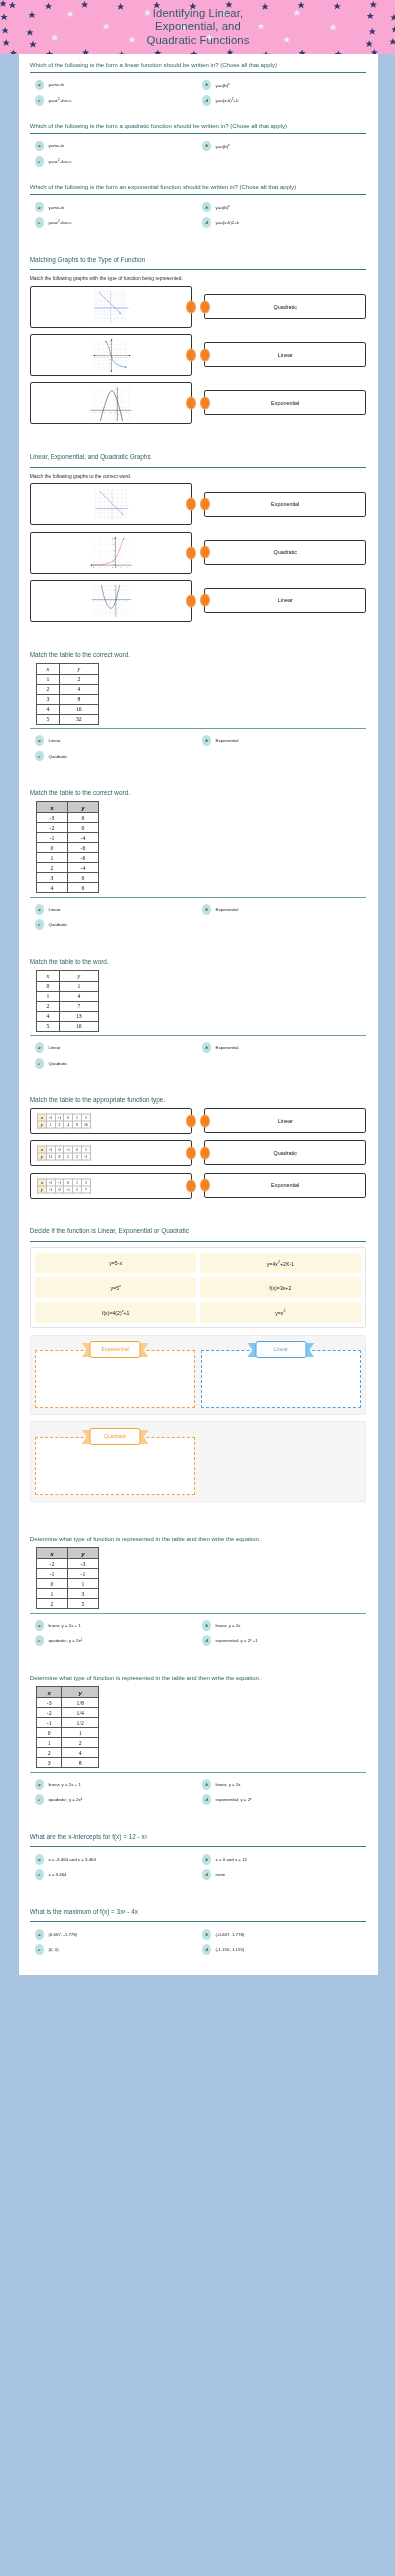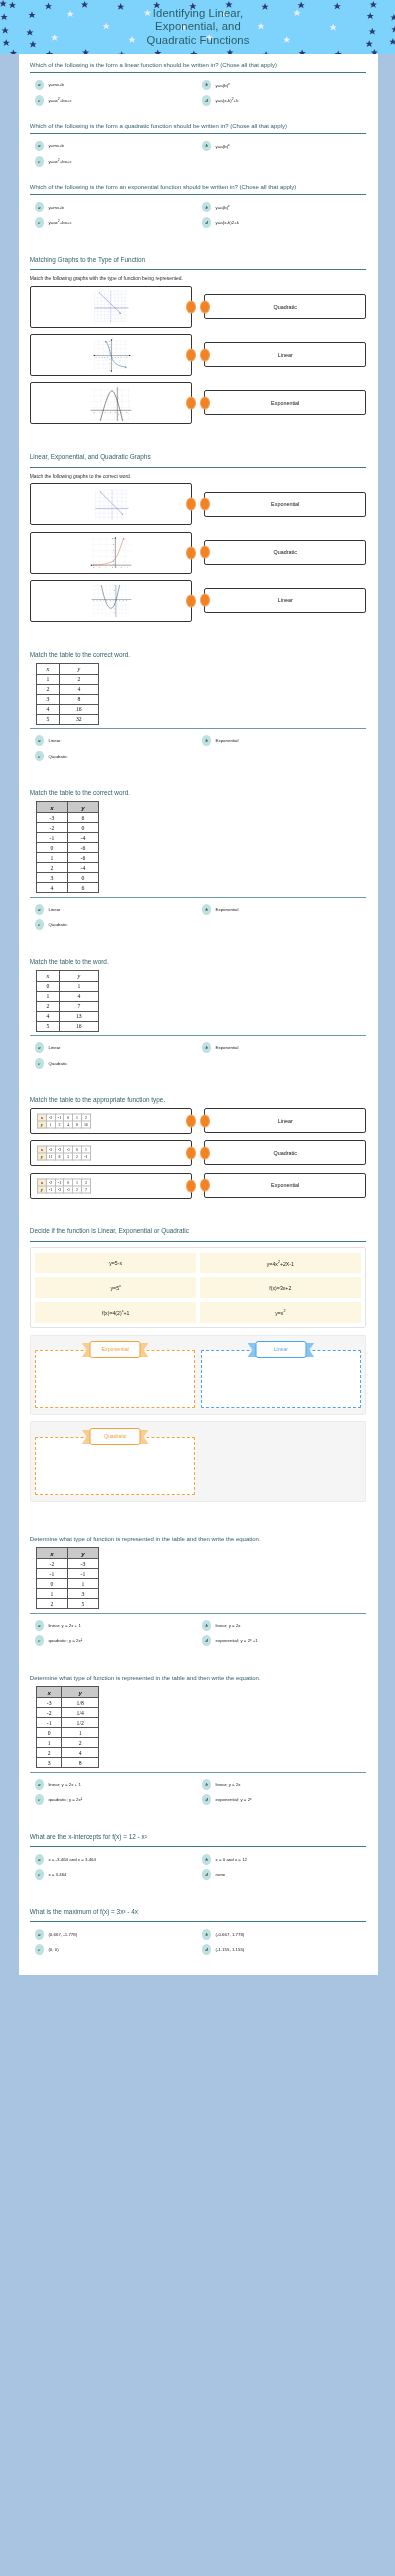--- a/index.html
+++ b/index.html
@@ -6,21 +6,21 @@
   body {
     width: 396px;
     background: #a8c4e0;
     font-family: "Liberation Sans", sans-serif;
     -webkit-font-smoothing: antialiased;
   }
   
   .banner {
     position: relative;
     height: 54px;
-    background: #7dd3fc;
+    background: #f9a8d4;
     overflow: hidden;
     display: flex;
     align-items: center;
     justify-content: center;
   }
   .banner-stars { position: absolute; inset: 0; pointer-events: none; }
   .banner-title {
     position: relative;
     z-index: 3;
     color: #2b5c64;

